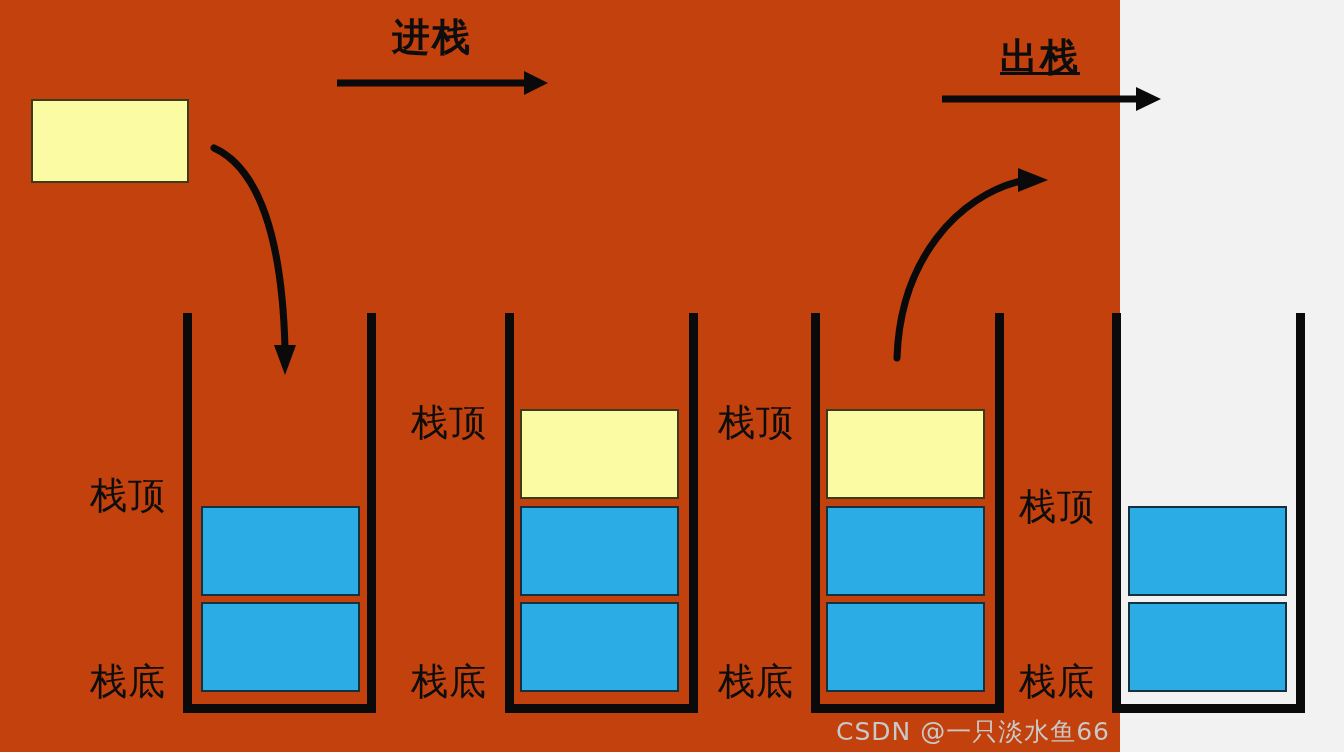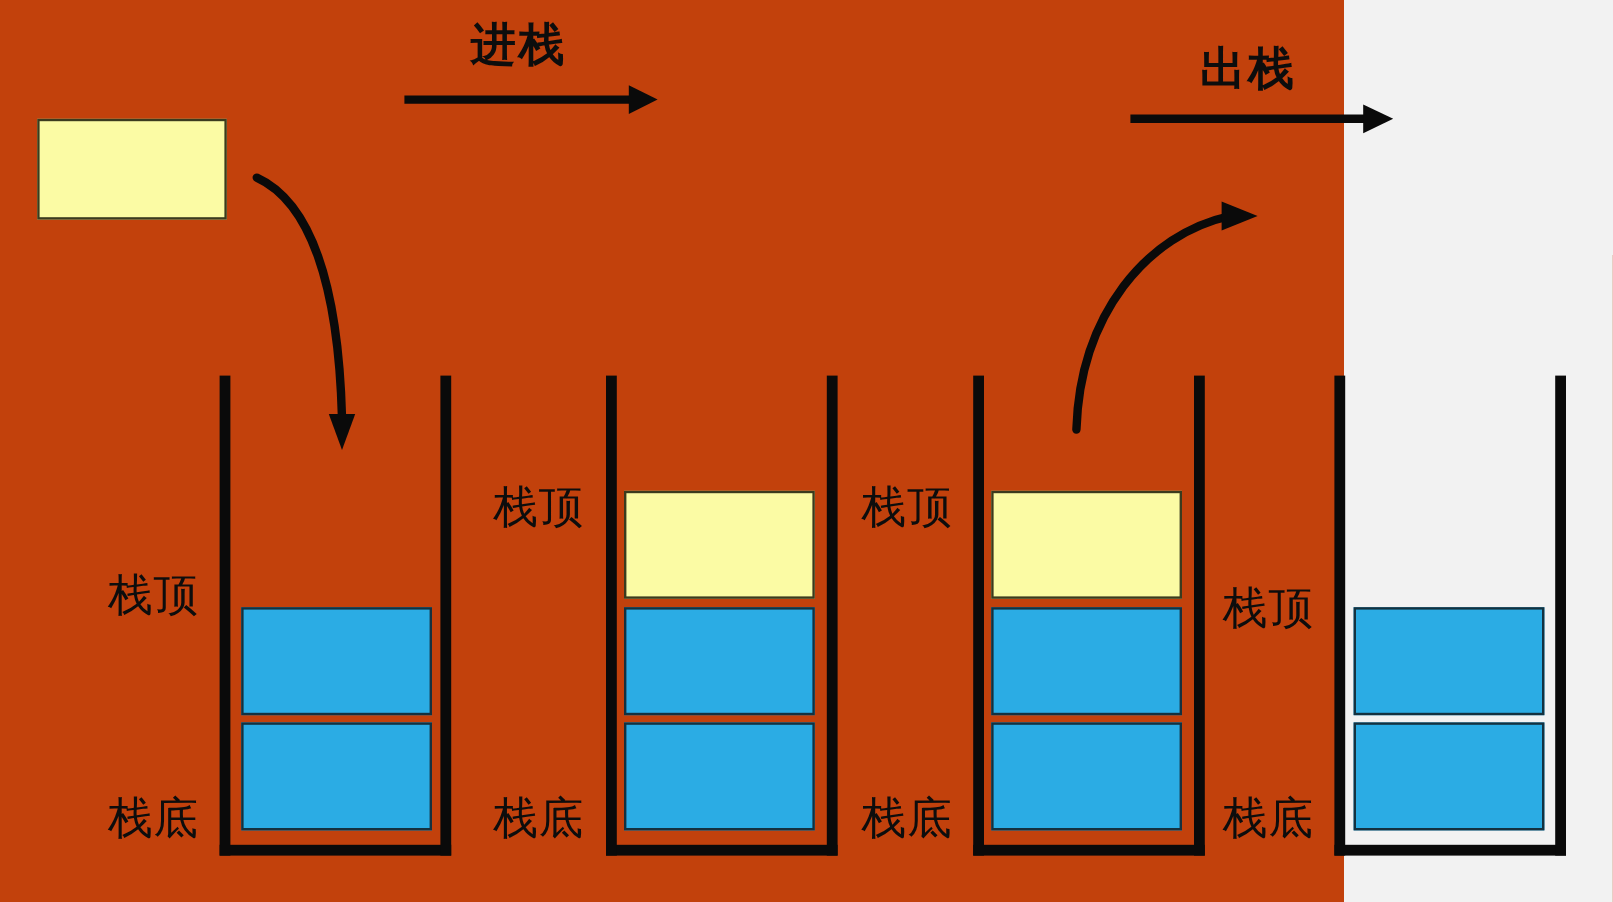--- a/index.html
+++ b/index.html
@@ -96,21 +96,21 @@
 
 <div id="canvas">
 
   <div class="flow-caption" style="left:392px; top:18px;">进栈</div>
 
   <svg class="flow-arrow" style="left:330px; top:68px;" width="225" height="30">
     <line x1="7" y1="15" x2="198" y2="15" stroke="#0a0a0a" stroke-width="7"></line>
     <polygon points="194,3 218,15 194,27" fill="#0a0a0a"></polygon>
   </svg>
 
-  <div class="flow-caption" style="left:1000px; top:38px;">出栈</div>
+  <div class="flow-caption" style="left:1000px; top:38px;text-decoration:underline;">出栈</div>
 
   <svg class="flow-arrow" style="left:935px; top:84px;" width="235" height="30">
     <line x1="7" y1="15" x2="205" y2="15" stroke="#0a0a0a" stroke-width="7"></line>
     <polygon points="201,3 226,15 201,27" fill="#0a0a0a"></polygon>
   </svg>
 
   <div class="block yellow" style="left:31px; top:99px; width:158px; height:84px;"></div>
 
   <div class="side-label" style="left:90px; top:477px;">栈顶</div>
   <div class="side-label" style="left:90px; top:663px;">栈底</div>
@@ -148,14 +148,15 @@
       <path d="M 214,148 C 258,168 282,236 285,348" fill="none" stroke="#0a0a0a" stroke-width="7" stroke-linecap="round"></path>
       <polygon points="274,345 285,375 296,345" fill="#0a0a0a"></polygon>
     </g>
 
     <g>
       <path d="M 897,358 C 900,262 956,195 1025,180" fill="none" stroke="#0a0a0a" stroke-width="7" stroke-linecap="round"></path>
       <polygon points="1018,168 1048,180 1018,192" fill="#0a0a0a"></polygon>
     </g>
   </svg>
 
+  <div class="watermark">CSDN @一只淡水鱼66</div>
 
 </div>
 
 </body></html>

